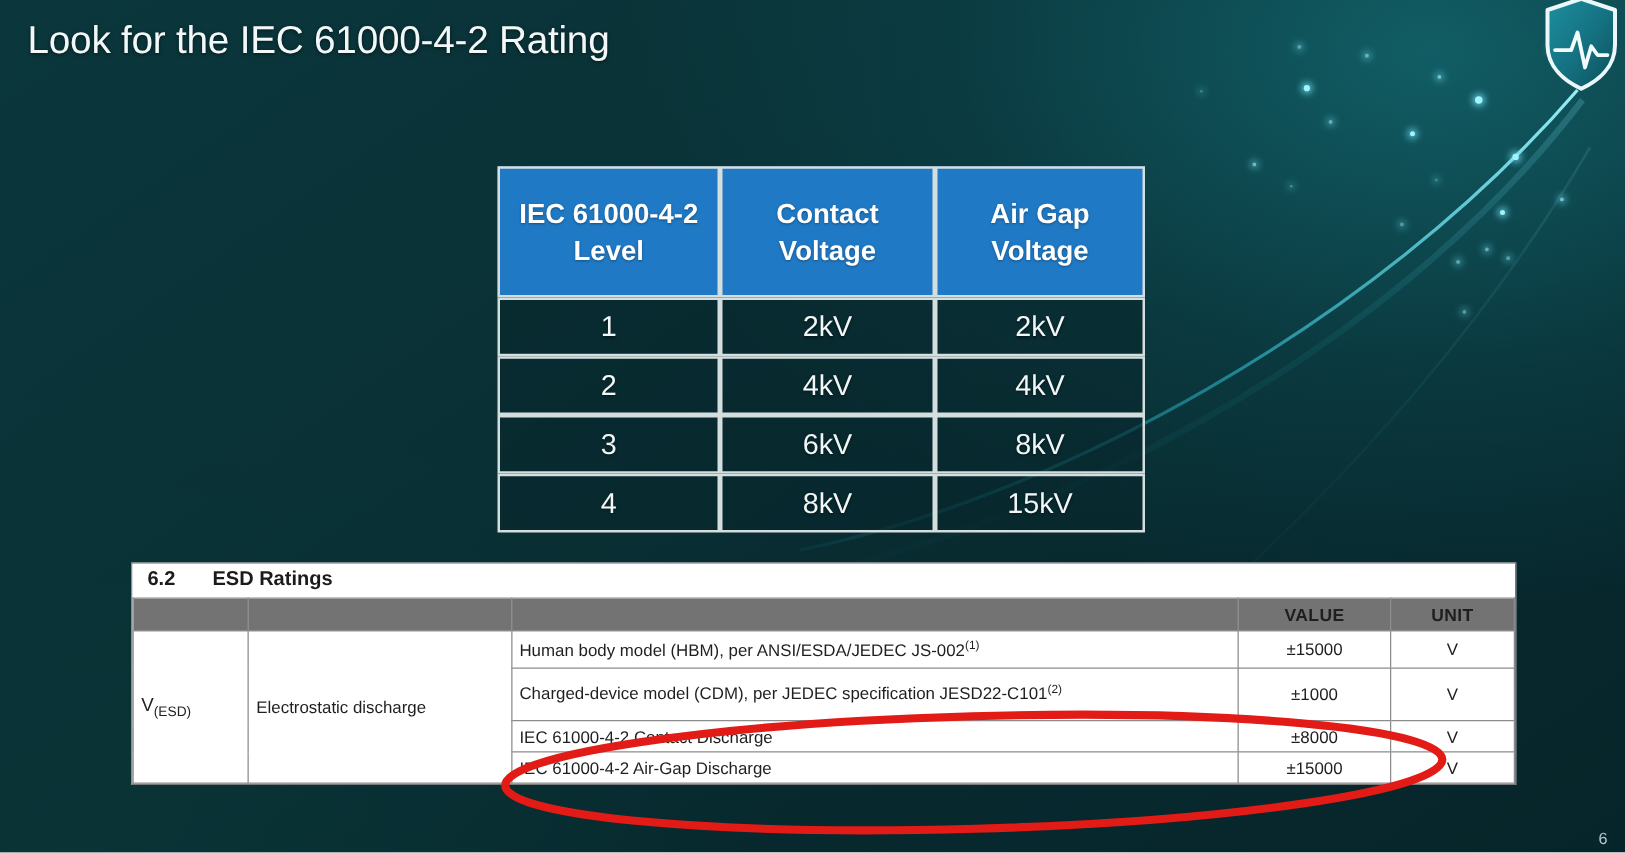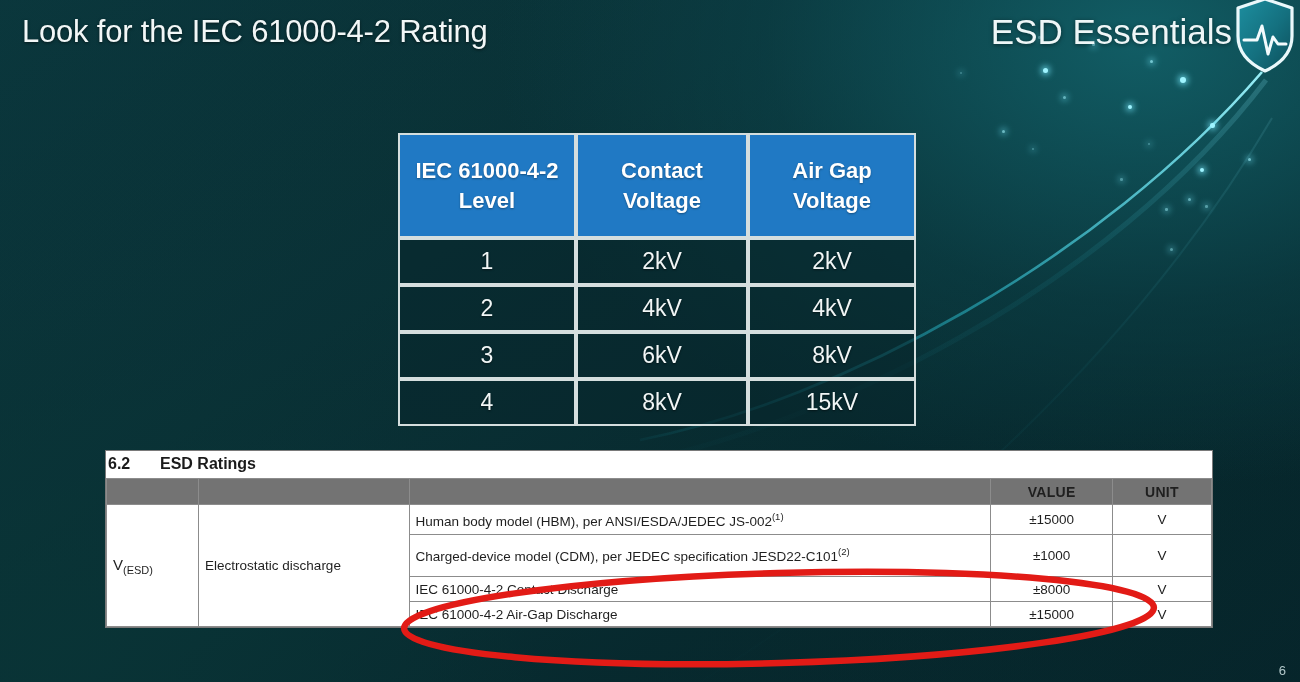--- a/index.html
+++ b/index.html
@@ -97,21 +97,21 @@
     left: 105px; top: 450px;
     width: 1108px;
     background: #ffffff;
     border: 1px solid #7a7a7a;
     font-family: "Liberation Sans", sans-serif;
   }
   .ds-title {
     display: flex;
     align-items: center;
     height: 27px;
-    padding: 0 0 0 2px;
+    padding: 0 0 0 12px;
     background: #ffffff;
     border-bottom: 1px solid #ffffff;
     font-size: 16px;
     font-weight: bold;
     color: #1b1b1b;
   }
   .ds-title .num { width: 52px; }
   .ds-table {
     width: 100%;
     border-collapse: collapse;
@@ -205,21 +205,20 @@
   <div class="spark" style="left:1092px;top:43px;width:2.5px;height:2.5px;opacity:.6"></div>
   <div class="spark" style="left:1038px;top:36px;width:2.5px;height:2.5px;opacity:.5"></div>
   <div class="spark" style="left:1120px;top:178px;width:2.5px;height:2.5px;opacity:.45"></div>
   <div class="spark" style="left:1032px;top:148px;width:2px;height:2px;opacity:.4"></div>
   <div class="spark" style="left:1148px;top:143px;width:2px;height:2px;opacity:.4"></div>
   <div class="spark" style="left:1240px;top:38px;width:2.5px;height:2.5px;opacity:.5"></div>
   <div class="spark" style="left:960px;top:72px;width:2px;height:2px;opacity:.35"></div>
 
   <div class="title">Look for the IEC 61000-4-2 Rating</div>
 
-  <div class="brand">ESD Essentials</div>
 
   <svg class="shield" viewBox="0 0 62 78">
     <defs>
       <linearGradient id="shieldFill" x1="0" y1="0" x2="1" y2="1">
         <stop offset="0%" stop-color="#1d8fa0"></stop>
         <stop offset="55%" stop-color="#14707f"></stop>
         <stop offset="100%" stop-color="#0c4e5a"></stop>
       </linearGradient>
     </defs>
     <path d="M31 3 L58 12 L58 40 C58 58 44 69 31 75 C18 69 4 58 4 40 L4 12 Z" fill="url(#shieldFill)" stroke="#eaf8fb" stroke-width="3.2" stroke-linejoin="round"></path>

